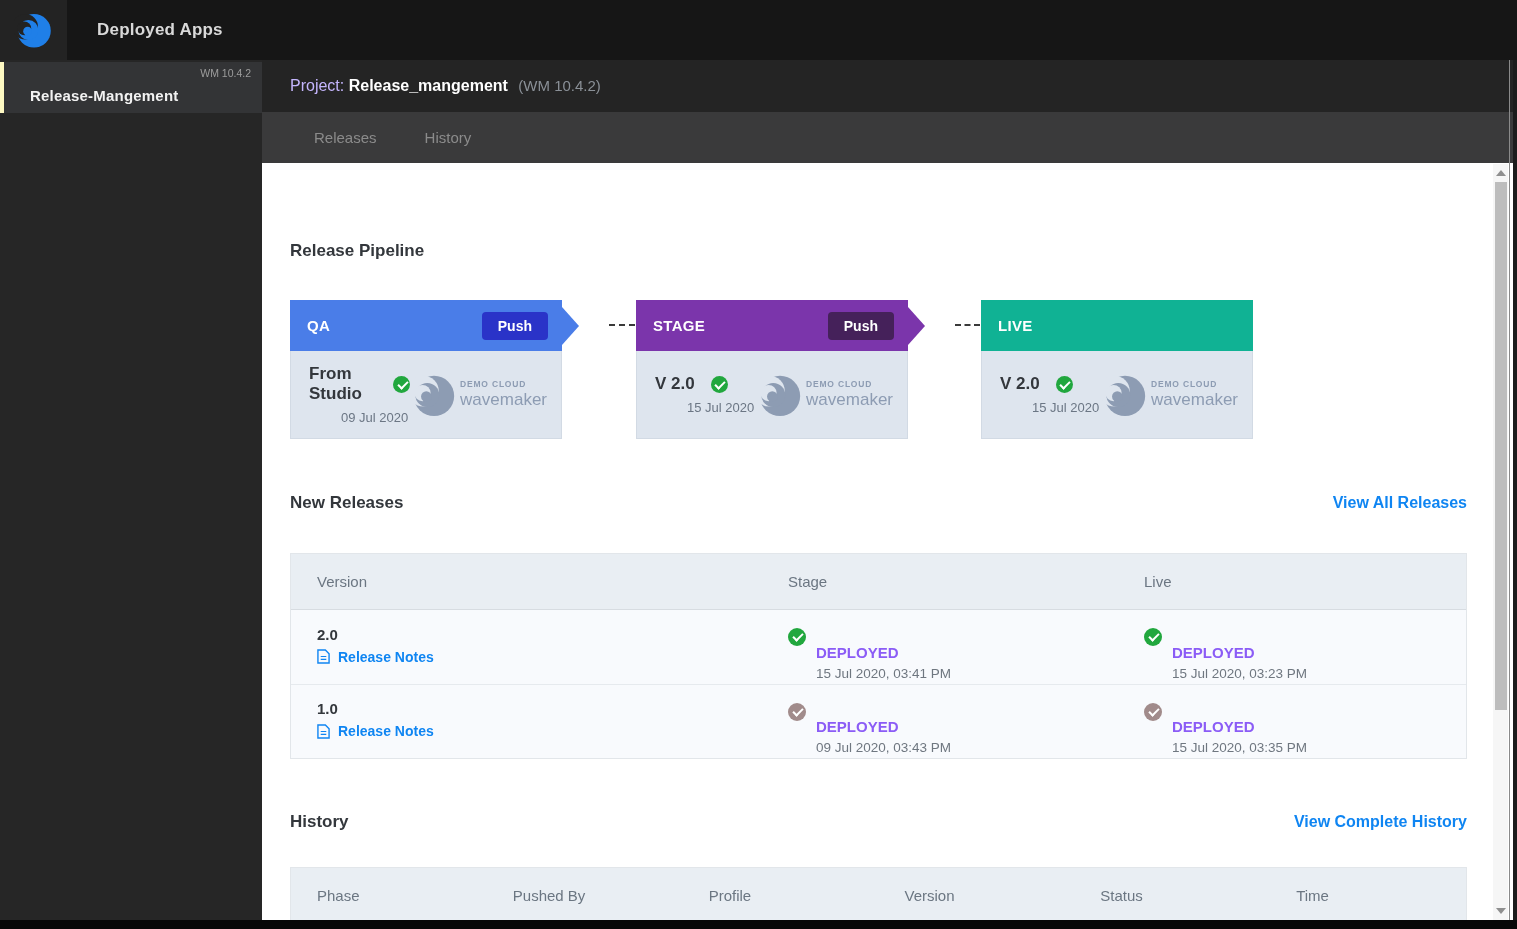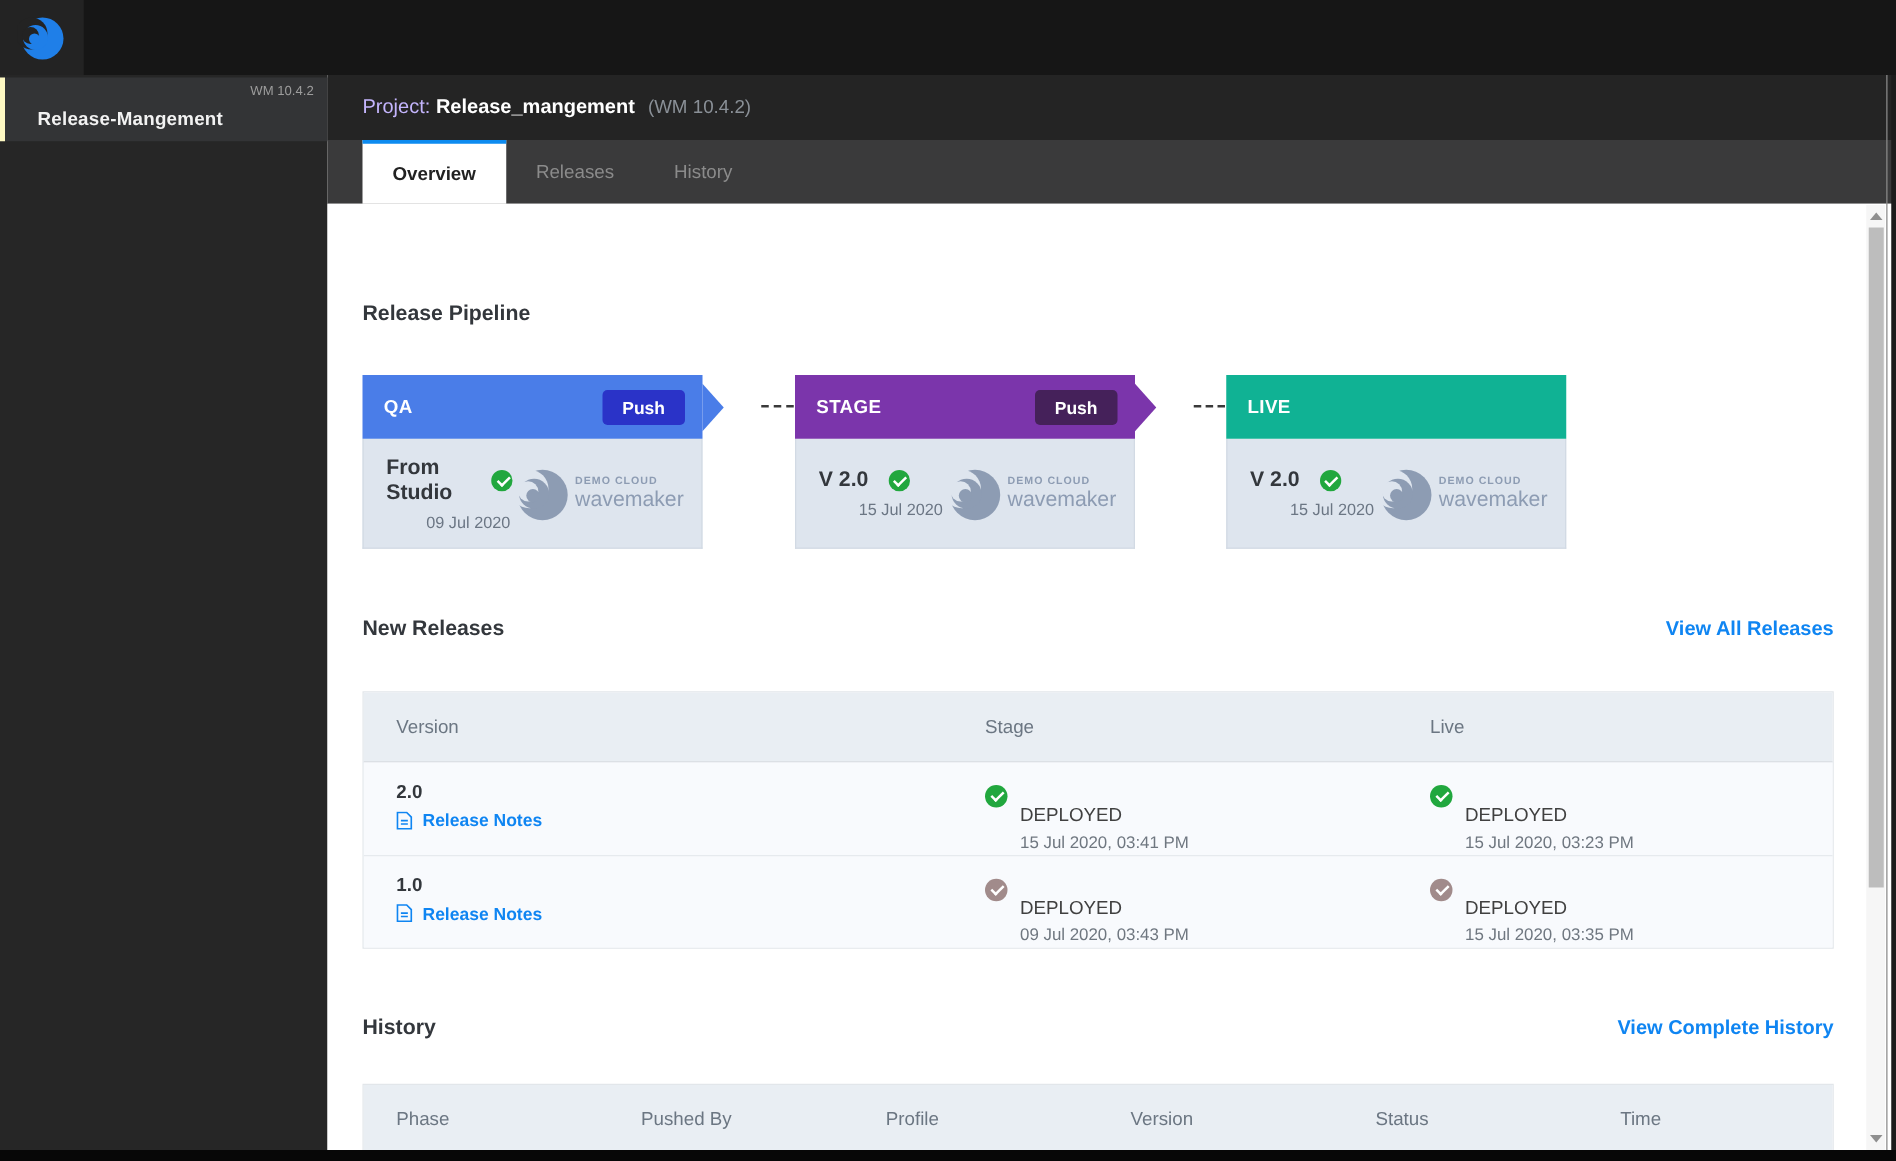--- a/index.html
+++ b/index.html
@@ -67,21 +67,21 @@
   .rel-table { margin-top:40px; width:1177px; border:1px solid #e2e6ea; }
   .rel-head { display:grid; grid-template-columns:497px 356px 324px; background:#e9eef3; border-bottom:1px solid #d7dce1; }
   .rel-head > div { line-height:55px; font-size:15px; color:#6b7682; }
   .rel-head > div:first-child { padding-left:26px; }
   .rel-row { display:grid; grid-template-columns:497px 356px 324px; background:#f8fafd; height:74px; align-items:center; }
   .rel-row + .rel-row { border-top:1px solid #e6eaee; }
   .ver-cell { padding-left:26px; }
   .ver-num { font-size:15px; font-weight:700; color:#33373c; }
   .notes-link { display:inline-flex; align-items:center; gap:8px; margin-top:6px; font-size:14px; font-weight:700; text-decoration:none; cursor:pointer; }
   .dep-line { display:flex; align-items:center; gap:10px; }
-  .dep-status { font-size:15px; font-weight:400; color:#404040;margin-top:30px; }
+  .dep-status { font-size:15px; font-weight:700; color:#8b5cf6;margin-top:30px; }
   .dep-time { font-size:13.5px; color:#6f7780; margin-top:5px; padding-left:28px; }
 
   
   .title-history { margin-top:53px; }
   .hist-table { margin-top:35px; width:1177px; border:1px solid #e2e6ea; }
   .hist-head { display:grid; grid-template-columns:repeat(6,1fr); background:#e9eef3; }
   .hist-head > div { line-height:56px; font-size:15px; color:#6b7682; padding-left:26px; }
 
   
   .vscroll { position:absolute; left:1493px; top:164px; width:15px; height:756px; background:#f6f6f6; }
@@ -100,37 +100,37 @@
 <div class="topbar">
   <div class="logo-box">
     <svg class="wave wave-blue" width="40" height="40" viewBox="0 0 100 100">
       <circle class="c1" cx="50" cy="52" r="42"></circle>
       <circle class="gap" cx="28" cy="42" r="32"></circle>
       <circle class="c1" cx="36" cy="50" r="25"></circle>
       <circle class="gap" cx="26" cy="46" r="17"></circle>
       <circle class="c1" cx="34" cy="53" r="11"></circle>
     </svg>
   </div>
+  <div class="app-title">Deployed Apps</div>
 </div>
 
 <div class="sidebar">
   <div class="side-item">
     <span class="side-item-version">WM 10.4.2</span>
     <span class="side-item-label">Release-Mangement</span>
   </div>
 </div>
 
 <div class="proj-header">
   <span class="proj-label">Project:</span>
   <span class="proj-name">Release_mangement</span>
   <span class="proj-version">(WM 10.4.2)</span>
 </div>
 
 <div class="tabbar">
-  <div class="tab active">Overview</div>
   <div class="tab">Releases</div>
   <div class="tab">History</div>
 </div>
 
 <div class="content">
 
   <div class="h-section title-pipeline">Release Pipeline</div>
 
   <div class="cards-row">
 

